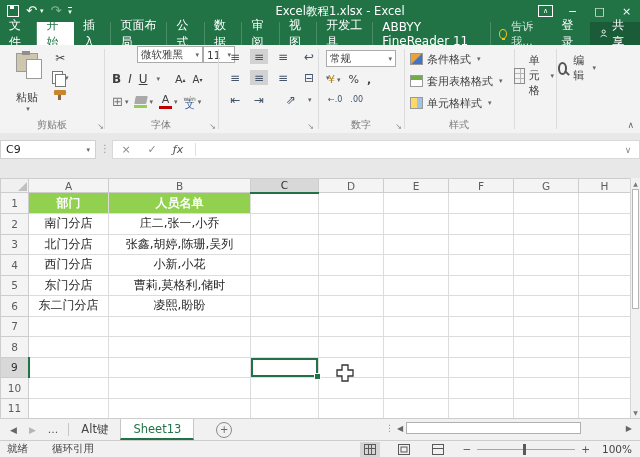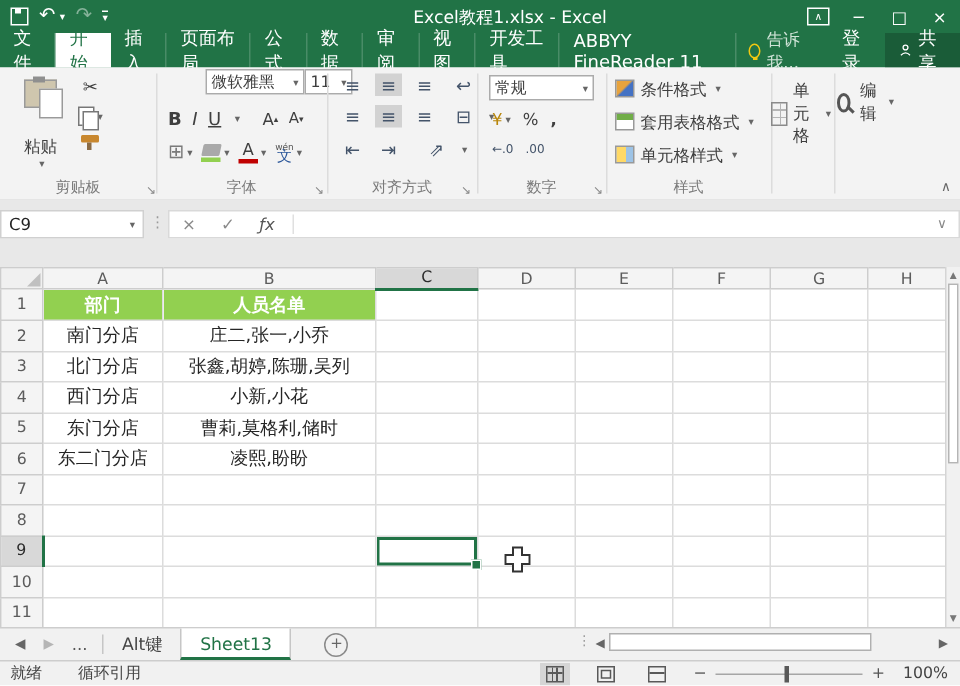--- a/index.html
+++ b/index.html
@@ -297,21 +297,20 @@
           <span>⊟</span>
         </span>
       <span class="caret">▾</span>
     </div>
     <div class="arow" style="left:226px;top:47px">
       <span class="alico">⇤</span>
       <span class="alico">⇥</span>
       <span class="alico" style="margin-left:8px">⇗</span>
       <span class="caret">▾</span>
     </div>
-    <div class="grouplabel" style="left:218px;width:100px">对齐方式</div>
     <span class="dlglaunch" style="right:326px">↘</span>
     <div class="rdiv" style="left:318px"></div>
 
     <div class="nrow" style="left:326px;top:5px">
       <div class="combo" style="width:70px">
           <span>常规</span>
           <span class="caret">▾</span>
         </div>
     </div>
     <div class="nrow" style="left:328px;top:28px">

